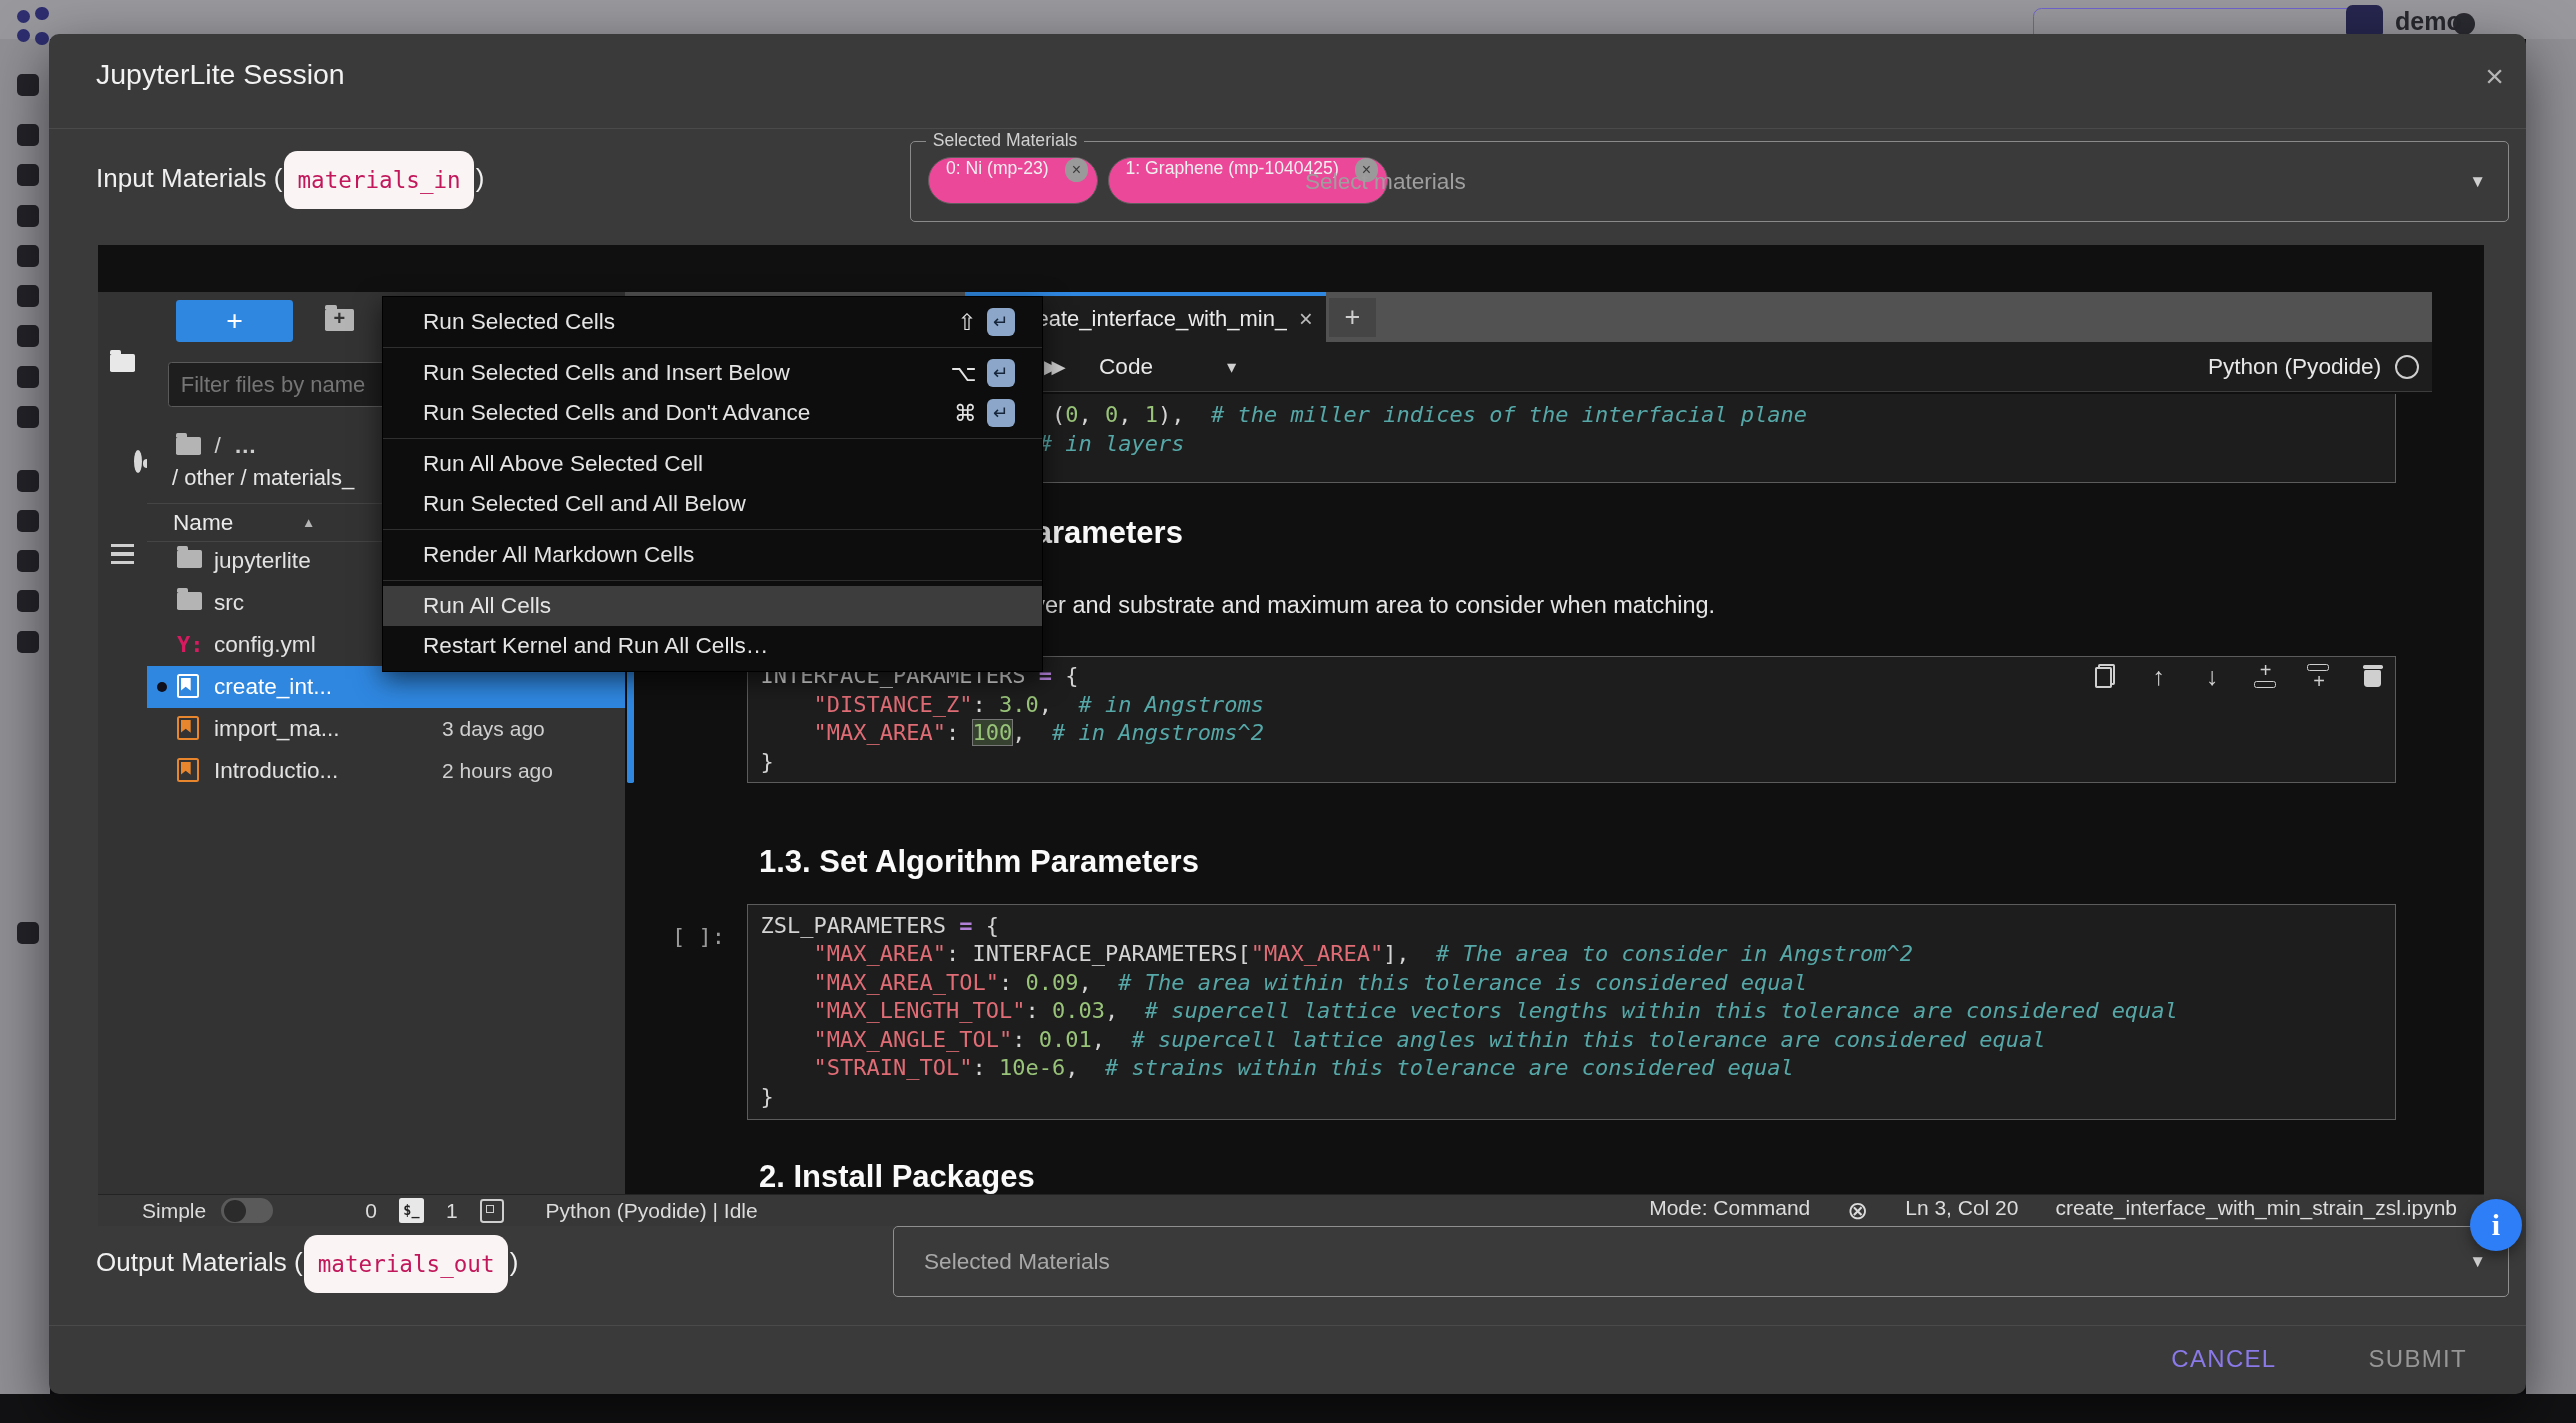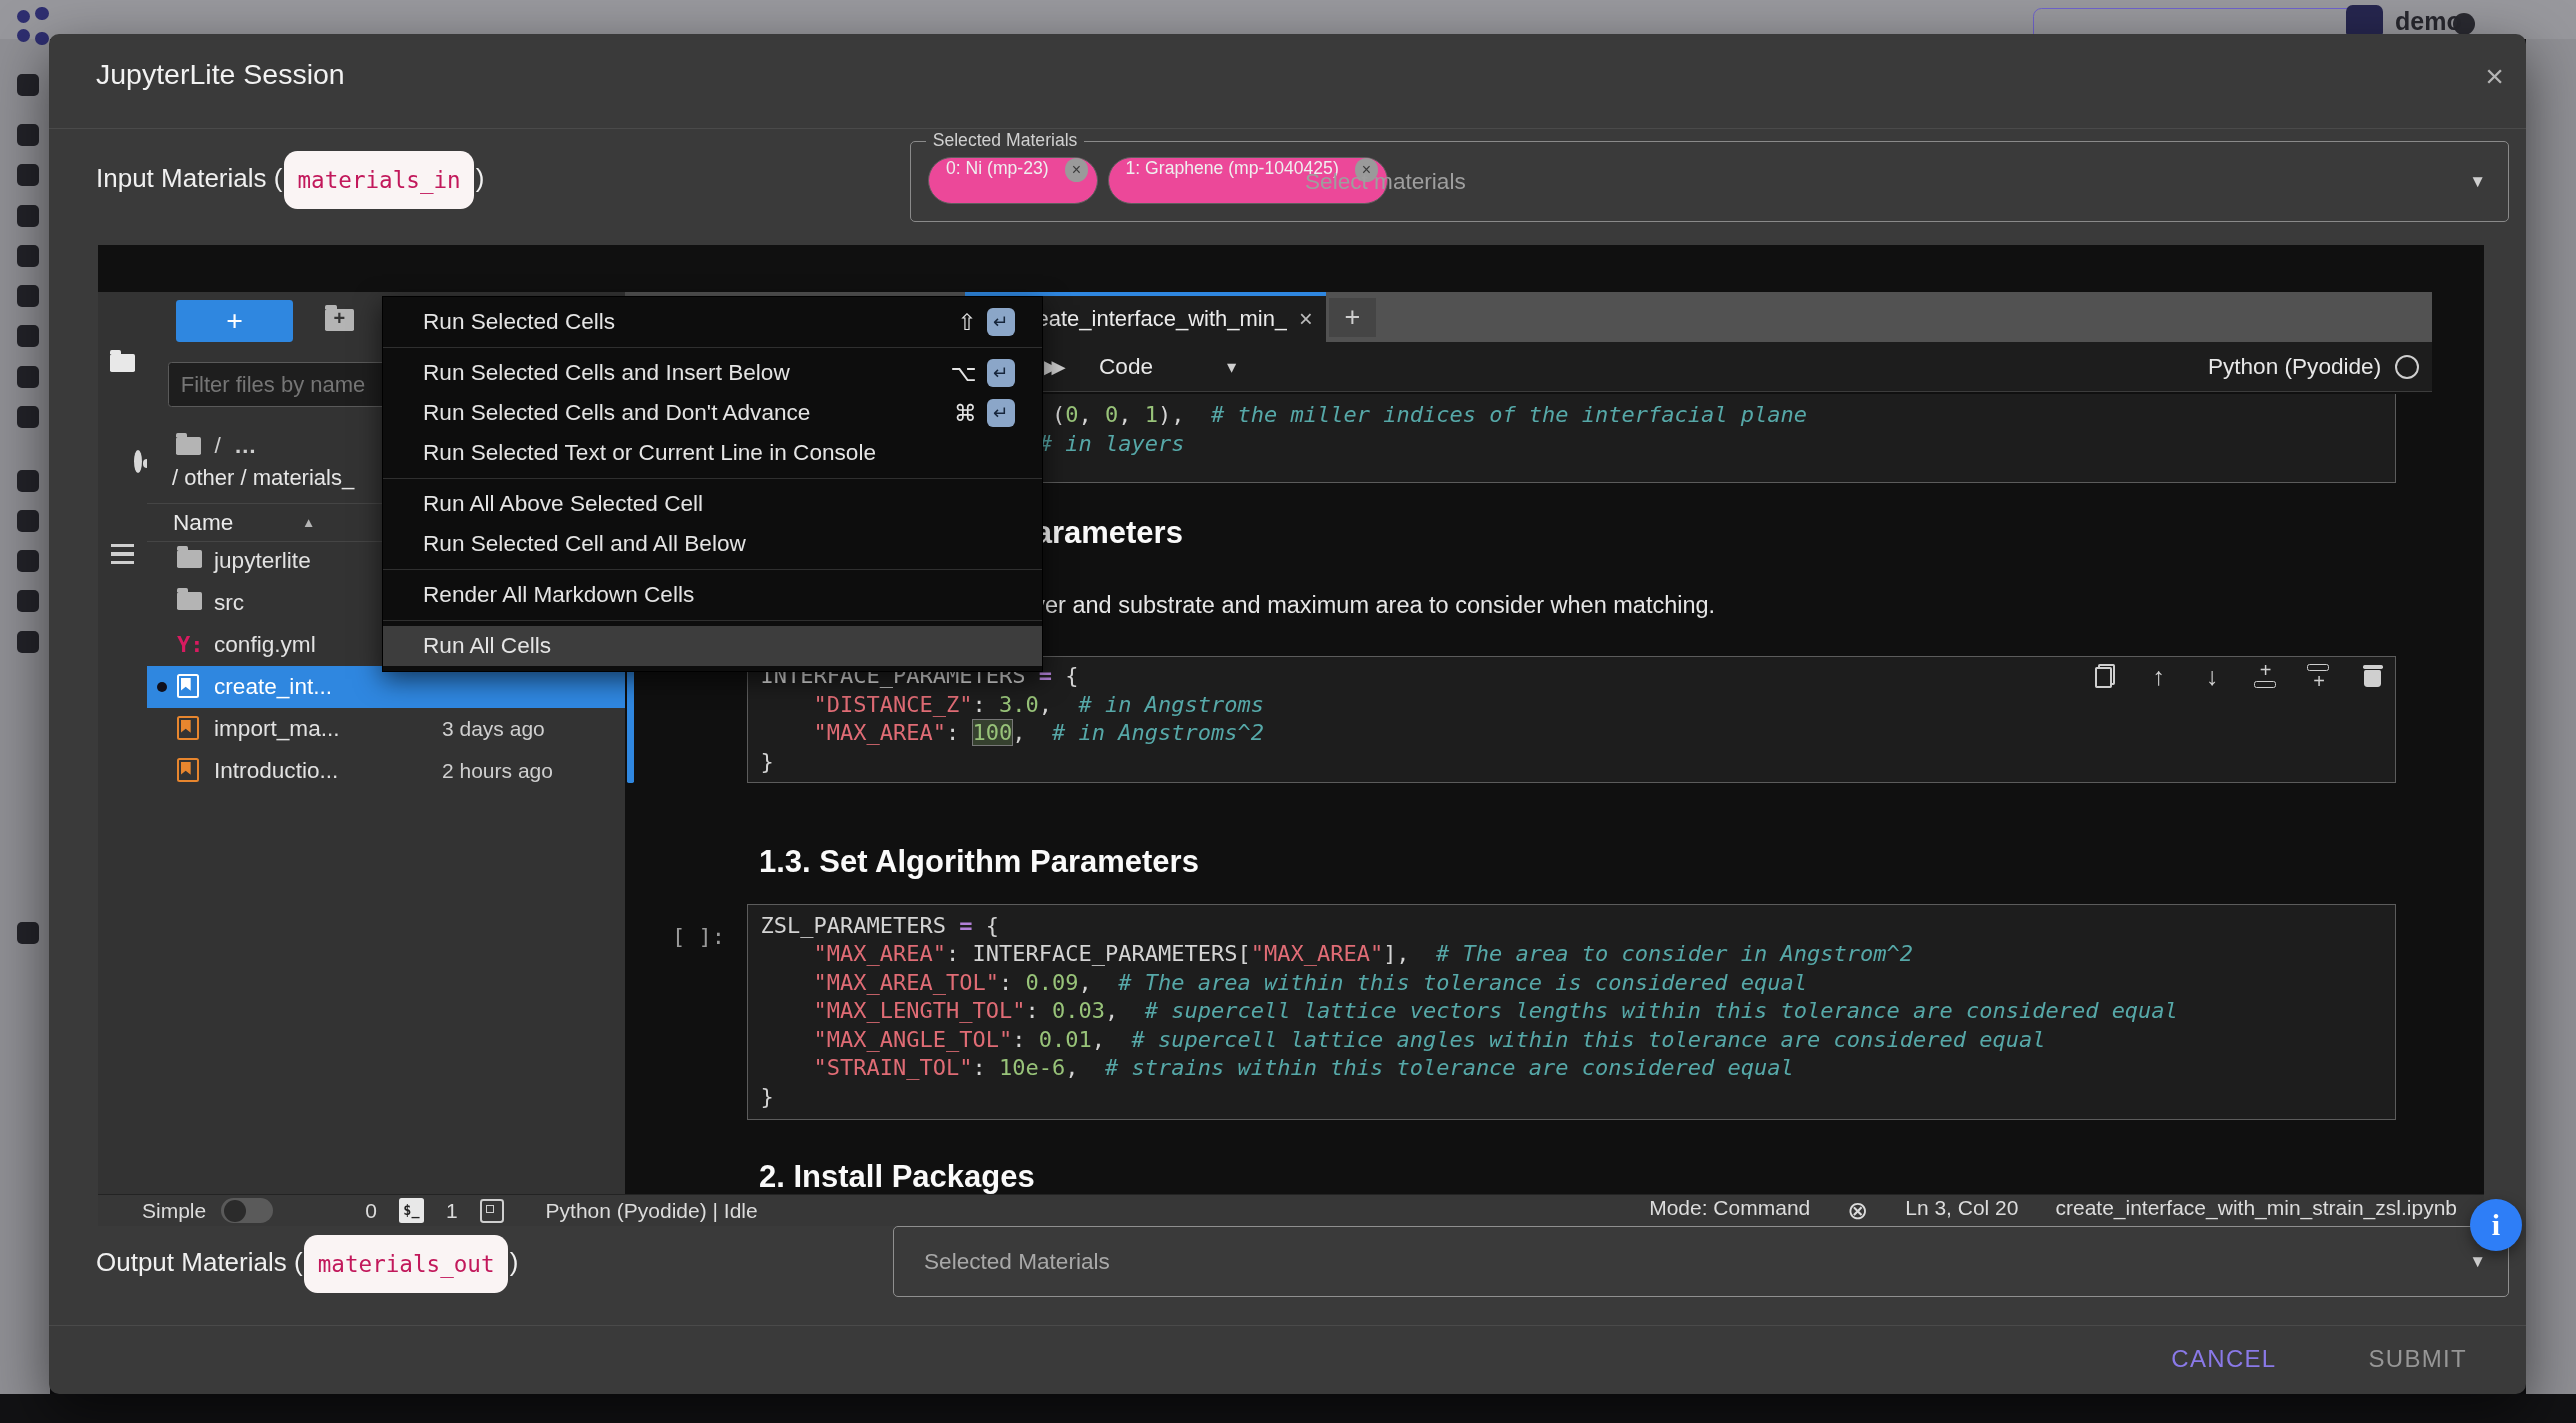--- a/index.html
+++ b/index.html
@@ -358,37 +358,37 @@
             <span class="rm-enter">↵</span>
           </span>
         </div>
         <div class="rm-item">
           <span class="rm-label">Run Selected Cells and Don't Advance</span>
           <span class="rm-sc">
             <span class="rm-mod">⌘</span>
             <span class="rm-enter">↵</span>
           </span>
         </div>
-        <div class="rm-item">
-          <span class="rm-label">Run Selected Text or Current Line in Console</span>
-        </div>
         <div class="rm-sep"></div>
         <div class="rm-item">
           <span class="rm-label">Run All Above Selected Cell</span>
         </div>
         <div class="rm-item">
           <span class="rm-label">Run Selected Cell and All Below</span>
         </div>
         <div class="rm-sep"></div>
         <div class="rm-item">
           <span class="rm-label">Render All Markdown Cells</span>
         </div>
         <div class="rm-sep"></div>
         <div class="rm-item hl">
           <span class="rm-label">Run All Cells</span>
+        </div>
+        <div class="rm-item">
+          <span class="rm-label">Restart Kernel and Run All Cells…</span>
         </div>
       </div>
 
     <div class="abs io-label" style="top:1201px">
       <span>Output Materials (</span><span class="io-badge">materials_out</span><span>)</span>
     </div>
     <div class="abs out-select">
       <span class="val">Selected Materials</span>
       <span class="sel-caret">▼</span>
     </div>

